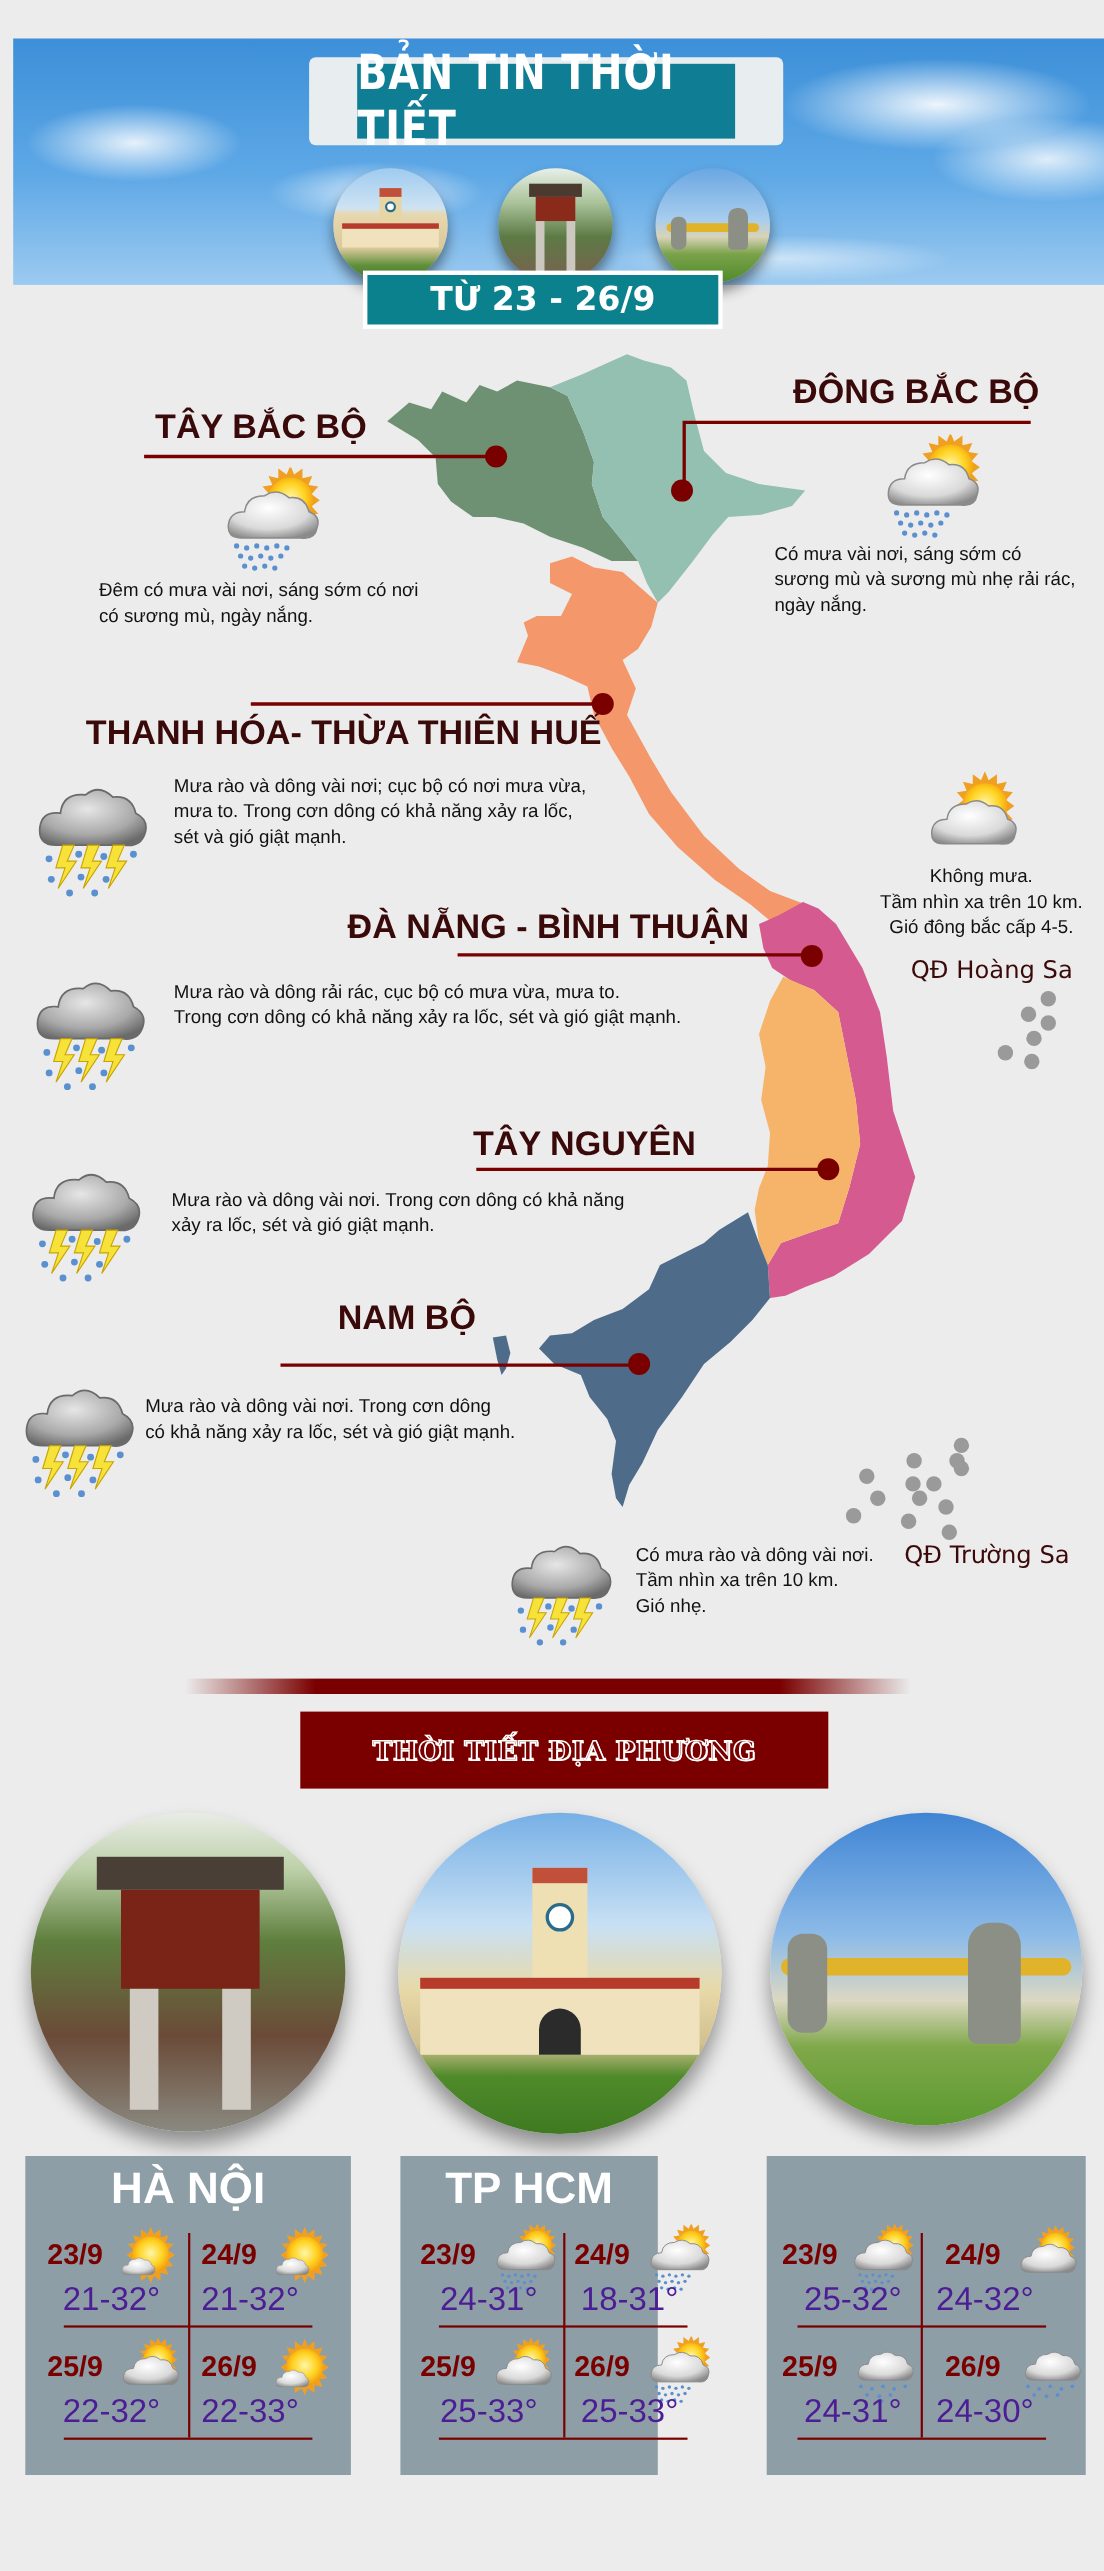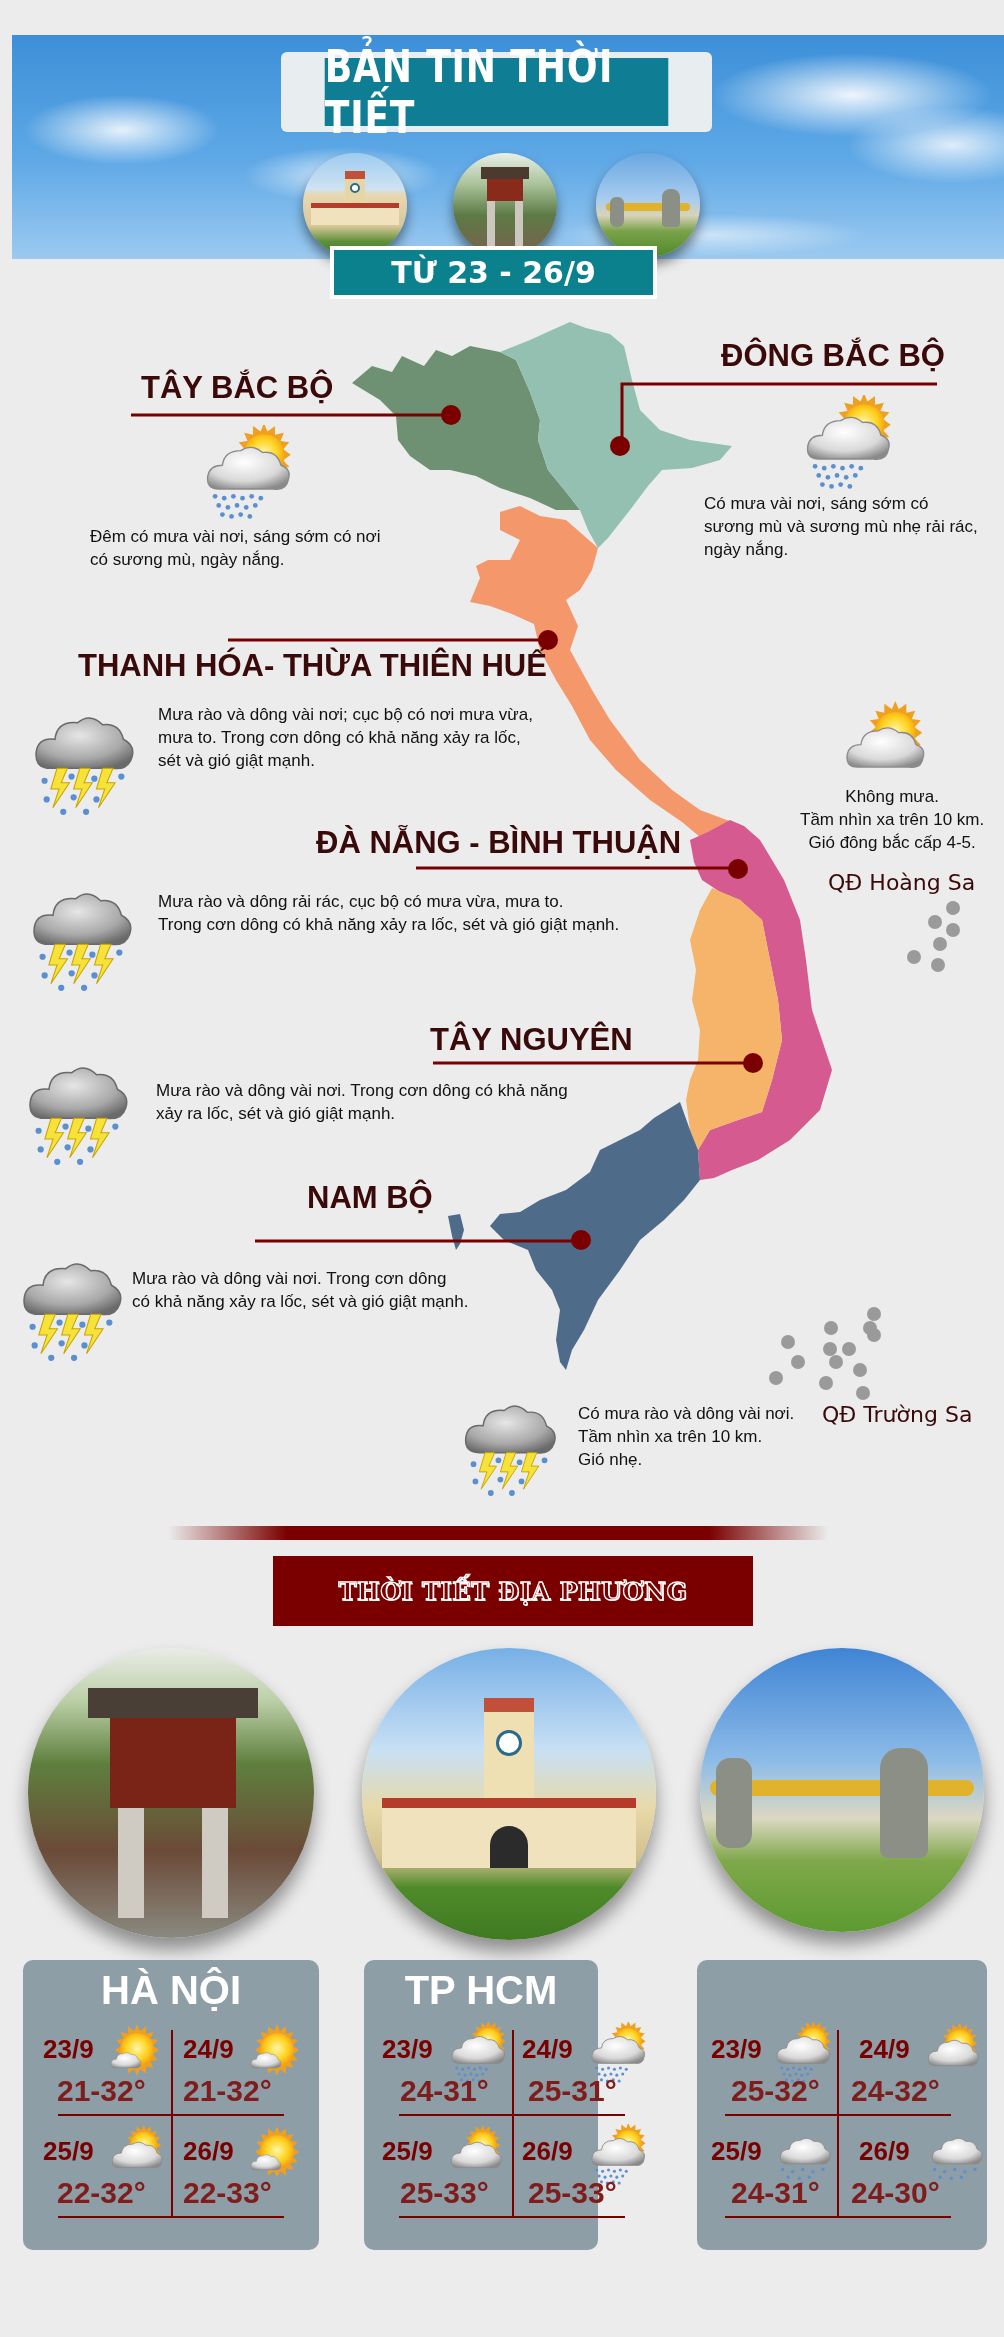--- a/index.html
+++ b/index.html
@@ -67,35 +67,35 @@
     color: #7a0000; font-family: "DejaVu Serif", serif; font-weight: bold; font-size: 24px;
     -webkit-text-stroke: 1.3px #fff; text-shadow: 1px 1px 0 #fff;
     letter-spacing: 0.5px;
   }
   .city-photo {
     position: absolute; top: 1648px; border-radius: 50%; overflow: hidden;
     box-shadow: 0 12px 18px rgba(0,0,0,.4);
   }
   .city-card {
     position: absolute; top: 1960px; width: 296px; height: 290px;
-    background: #8e9ea6; border-radius: 10px;
+    background: #8e9ea6; border-radius: 0;
   }
   .city-name {
     position: absolute; left: 0; top: 8px; width: 100%; text-align: center;
     color: #fff; font-weight: bold; font-size: 40px;
   }
   .grid-v { position: absolute; left: 148px; top: 70px; width: 2px; height: 186px; background: #7a0000; }
   .grid-h1 { position: absolute; left: 35px; top: 154px; width: 226px; height: 2px; background: #7a0000; }
   .grid-h2 { position: absolute; left: 35px; top: 256px; width: 226px; height: 2px; background: #7a0000; }
   .cell { position: absolute; width: 140px; height: 100px; }
   .cell-date {
     position: absolute; left: 0; top: 12px; color: #7a0000; font-weight: bold; font-size: 26px;
   }
   .cell-temp {
-    position: absolute; left: 0; top: 52px; color: #7f1d1d; font-weight: bold; font-size: 30px;
+    position: absolute; left: 0; top: 52px; color: #4c1d95; font-weight: normal; font-size: 30px;
   }
   .cell-icon { position: absolute; left: 66px; top: 0; }
 </style>
 </head>
 <body>
 
 <svg width="0" height="0" style="position:absolute">
   <defs>
     <radialGradient id="sunG" cx="50%" cy="45%" r="55%">
       <stop offset="0%" stop-color="#fff7a8"></stop>
@@ -412,21 +412,21 @@
   </div>
   <div class="cell" style="left:158px;top:62px;">
     <div class="cell-date">24/9</div>
     <svg class="cell-icon" width="60" height="62" viewBox="0 0 100 105">
         <g transform="translate(30,-5) scale(0.75)">
           <use href="#sun"></use>
         </g>
         <use href="#cloud"></use>
         <use href="#drops"></use>
       </svg>
-    <div class="cell-temp" style="left:6px;">25-31°</div>
+    <div class="cell-temp" style="left:6px;">18-31°</div>
   </div>
   <div class="cell" style="left:18px;top:164px;">
     <div class="cell-date">25/9</div>
     <svg class="cell-icon" width="56" height="56" viewBox="0 0 100 100">
         <g transform="translate(22,-2) scale(0.8)">
           <use href="#sun"></use>
         </g>
         <g transform="translate(0,8)">
           <use href="#cloud"></use>
         </g>

